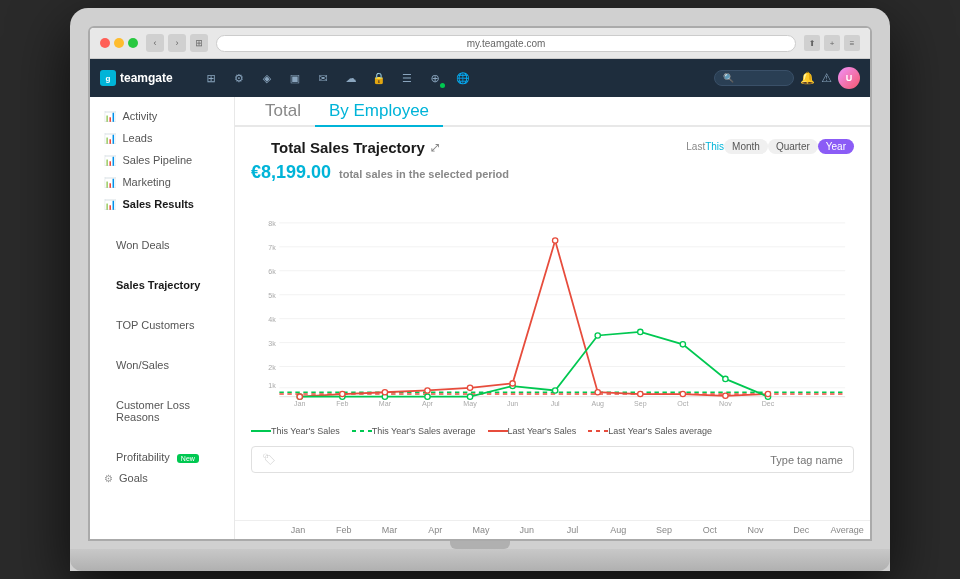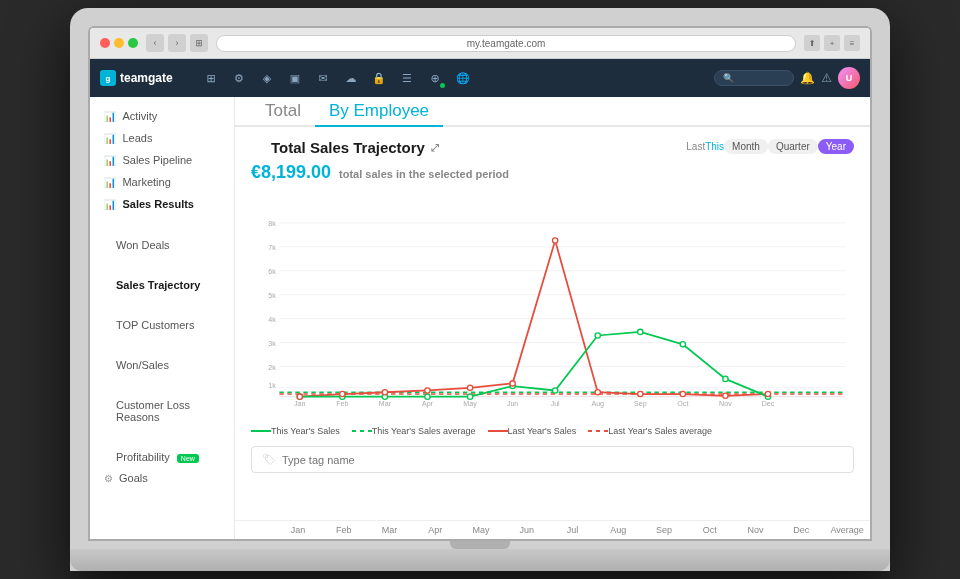--- a/index.html
+++ b/index.html
@@ -367,20 +367,21 @@
     .tag-input-area .tag-icon {
       color: #ccc;
       font-size: 11px;
     }
     .tag-input-area input {
       border: none;
       outline: none;
       font-size: 11px;
       color: #999;
       flex: 1;
+      text-align: right;
     }
 
     
     .month-bar {
       display: flex;
       justify-content: space-around;
       padding: 4px 0 4px 40px;
       border-top: 1px solid #eee;
       background: #fff;
     }

